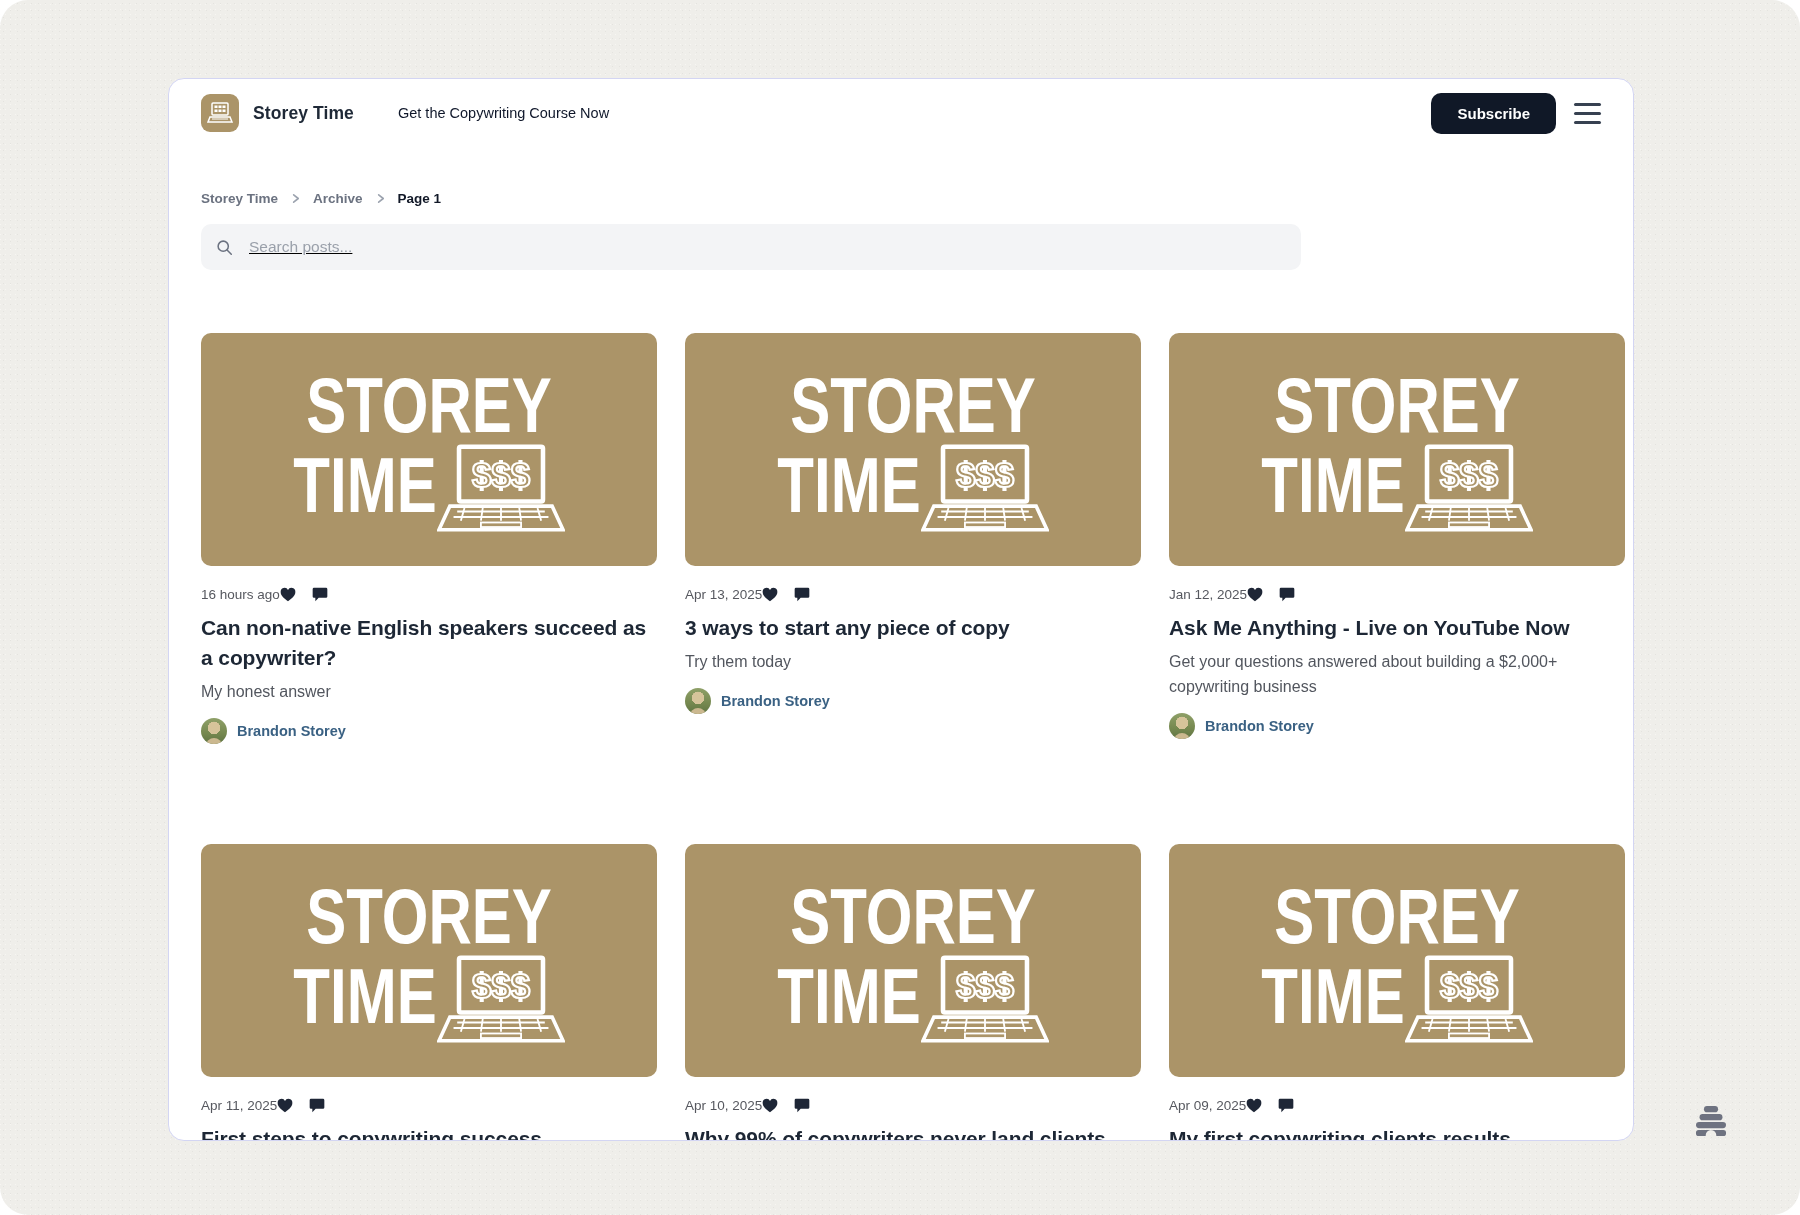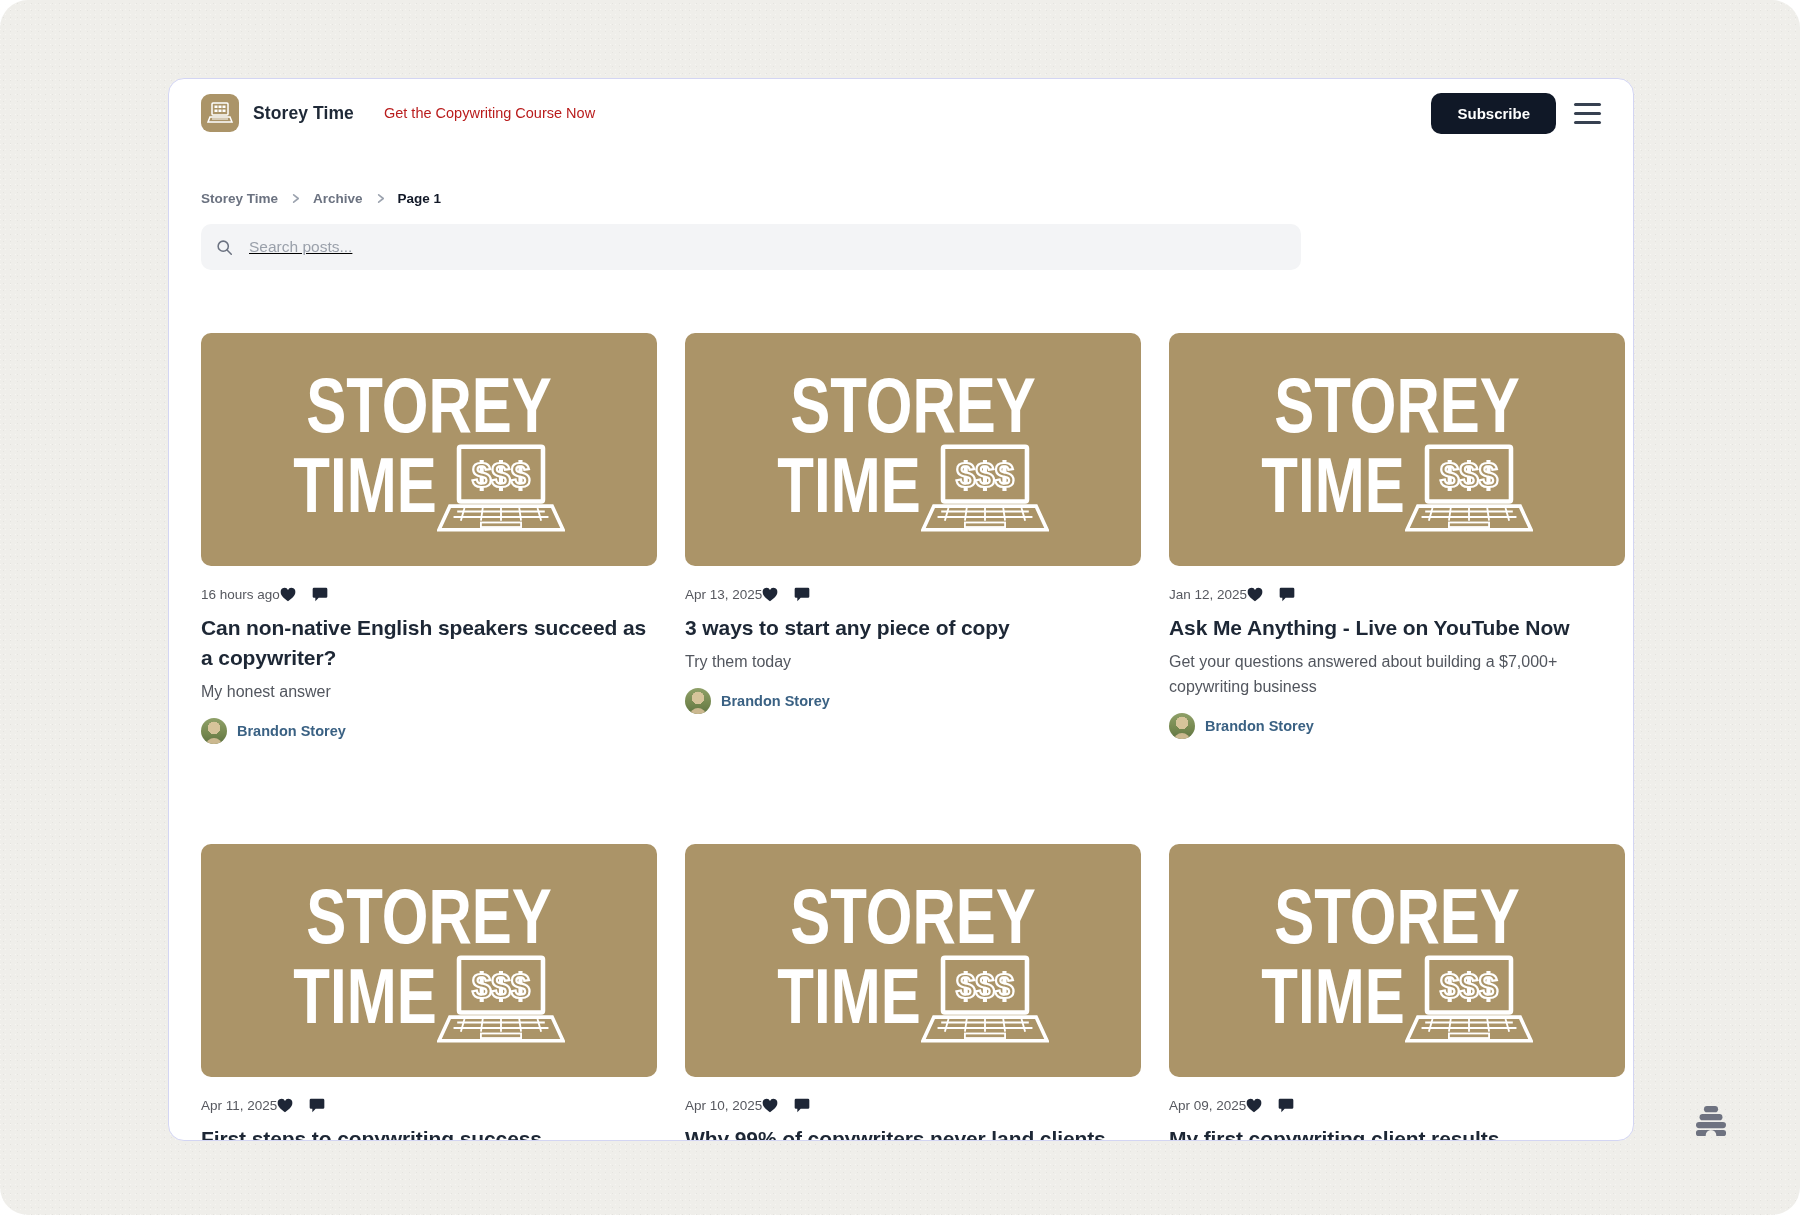--- a/index.html
+++ b/index.html
@@ -18,21 +18,21 @@
     background:#ffffff; border:1.5px solid #d3d5f3; border-radius:16px;
     overflow:hidden; padding:0 32px;
   }
   
   .hdr { display:flex; align-items:center; padding-top:14px; height:54px; }
   .logo-box {
     width:38px; height:38px; border-radius:9px; background:#ab9468;
     display:flex; align-items:center; justify-content:center; flex:0 0 auto;
   }
   .site-title { font-size:17.5px; font-weight:700; color:#1f2937; margin-left:14px; letter-spacing:.1px; }
-  .nav-link { font-size:14.5px; font-weight:500; color:#b91c1c; margin-left:30px; cursor:pointer; }
+  .nav-link { font-size:14.5px; font-weight:500; color:#0f172a; margin-left:44px; cursor:pointer; }
   .hdr-right { margin-left:auto; display:flex; align-items:center; gap:18px; }
   .subscribe-btn {
     background:#101827; color:#ffffff; font-size:15px; font-weight:700;
     border:none; border-radius:10px; height:41px; padding:0 26px; cursor:pointer;
     font-family:"Liberation Sans", sans-serif;
   }
   .burger { display:flex; flex-direction:column; gap:6px; cursor:pointer; padding:4px 0; }
   .burger span { display:block; width:27px; height:3px; background:#374151; border-radius:2px; }
   
   .crumbs { margin-top:58px; display:flex; align-items:center; gap:12px; font-size:13.5px; }
@@ -256,21 +256,21 @@
       <span class="icons">
         <svg width="16" height="15" viewBox="0 0 24 22">
           <path d="M12 21 C8 18 1 13.5 1 7.5 A5.8 5.8 0 0 1 12 4.4 A5.8 5.8 0 0 1 23 7.5 C23 13.5 16 18 12 21 Z" fill="#1e2636"></path>
         </svg>
         <svg width="16" height="15" viewBox="0 0 24 22">
           <path d="M3 1 h18 a2 2 0 0 1 2 2 v11 a2 2 0 0 1 -2 2 h-11 l-5 5 v-5 h-2 a2 2 0 0 1 -2 -2 v-11 a2 2 0 0 1 2 -2 z" fill="#1e2636"></path>
         </svg>
       </span>
     </div>
     <h2 class="title">Ask Me Anything - Live on YouTube Now</h2>
-    <p class="subtitle">Get your questions answered about building a $7,000+ copywriting business</p>
+    <p class="subtitle">Get your questions answered about building a $2,000+ copywriting business</p>
     <div class="author-row">
       <span class="avatar"></span>
       <span class="author-name">Brandon Storey</span>
     </div>
   </article>
 
   <article class="card">
     <div class="card-img">
       <div class="art">
         <span class="art-line">STOREY</span>
@@ -372,21 +372,21 @@
       <span class="date">Apr 09, 2025</span>
       <span class="icons">
         <svg width="16" height="15" viewBox="0 0 24 22">
           <path d="M12 21 C8 18 1 13.5 1 7.5 A5.8 5.8 0 0 1 12 4.4 A5.8 5.8 0 0 1 23 7.5 C23 13.5 16 18 12 21 Z" fill="#1e2636"></path>
         </svg>
         <svg width="16" height="15" viewBox="0 0 24 22">
           <path d="M3 1 h18 a2 2 0 0 1 2 2 v11 a2 2 0 0 1 -2 2 h-11 l-5 5 v-5 h-2 a2 2 0 0 1 -2 -2 v-11 a2 2 0 0 1 2 -2 z" fill="#1e2636"></path>
         </svg>
       </span>
     </div>
-    <h2 class="title">My first copywriting client results</h2>
+    <h2 class="title">My first copywriting clients results</h2>
     <p class="subtitle"></p>
 
   </article>
 </div>
   </div>
 
   <div class="badge">
     <svg width="30" height="34" viewBox="0 0 34 38">
       <g fill="#6e7280">
         <rect x="9" y="1" width="16" height="7" rx="3.5"></rect>

